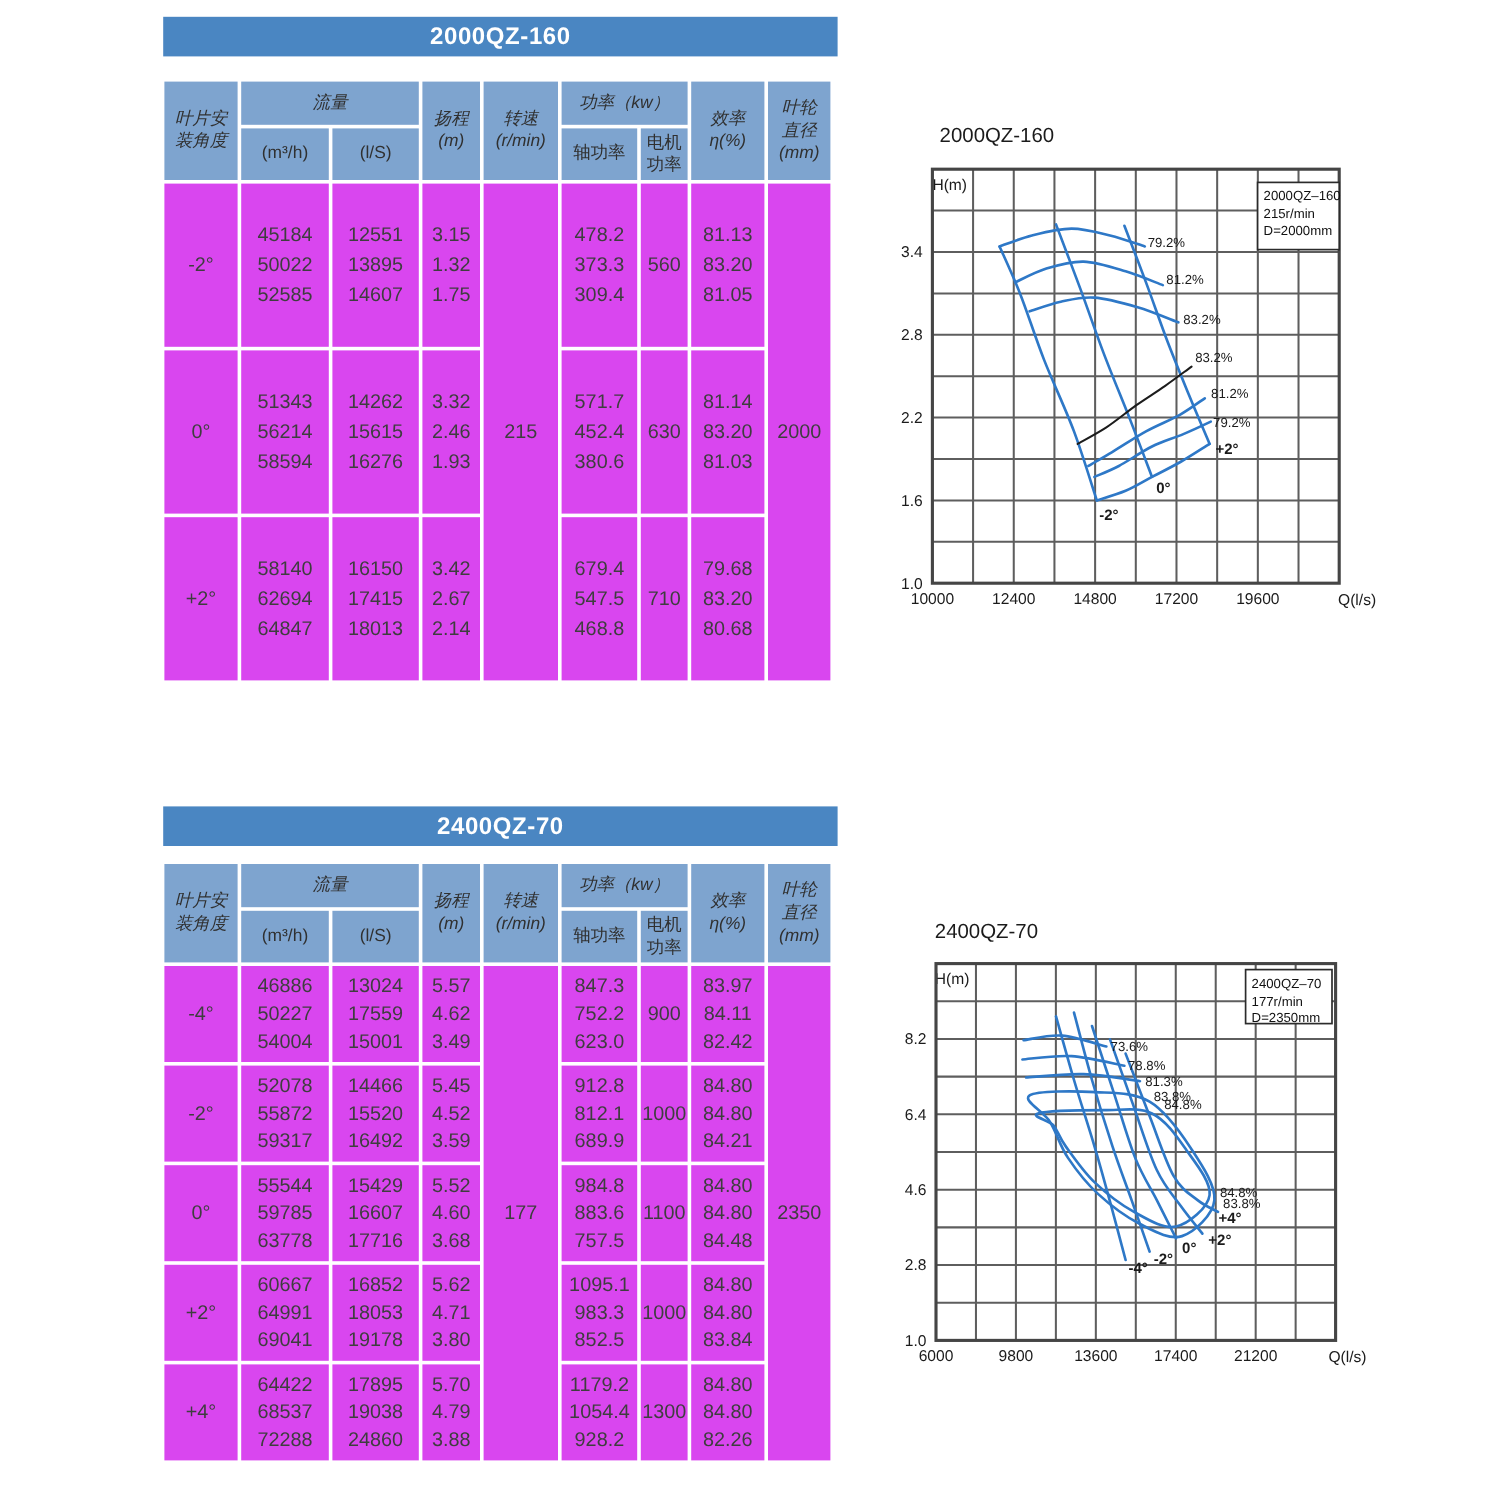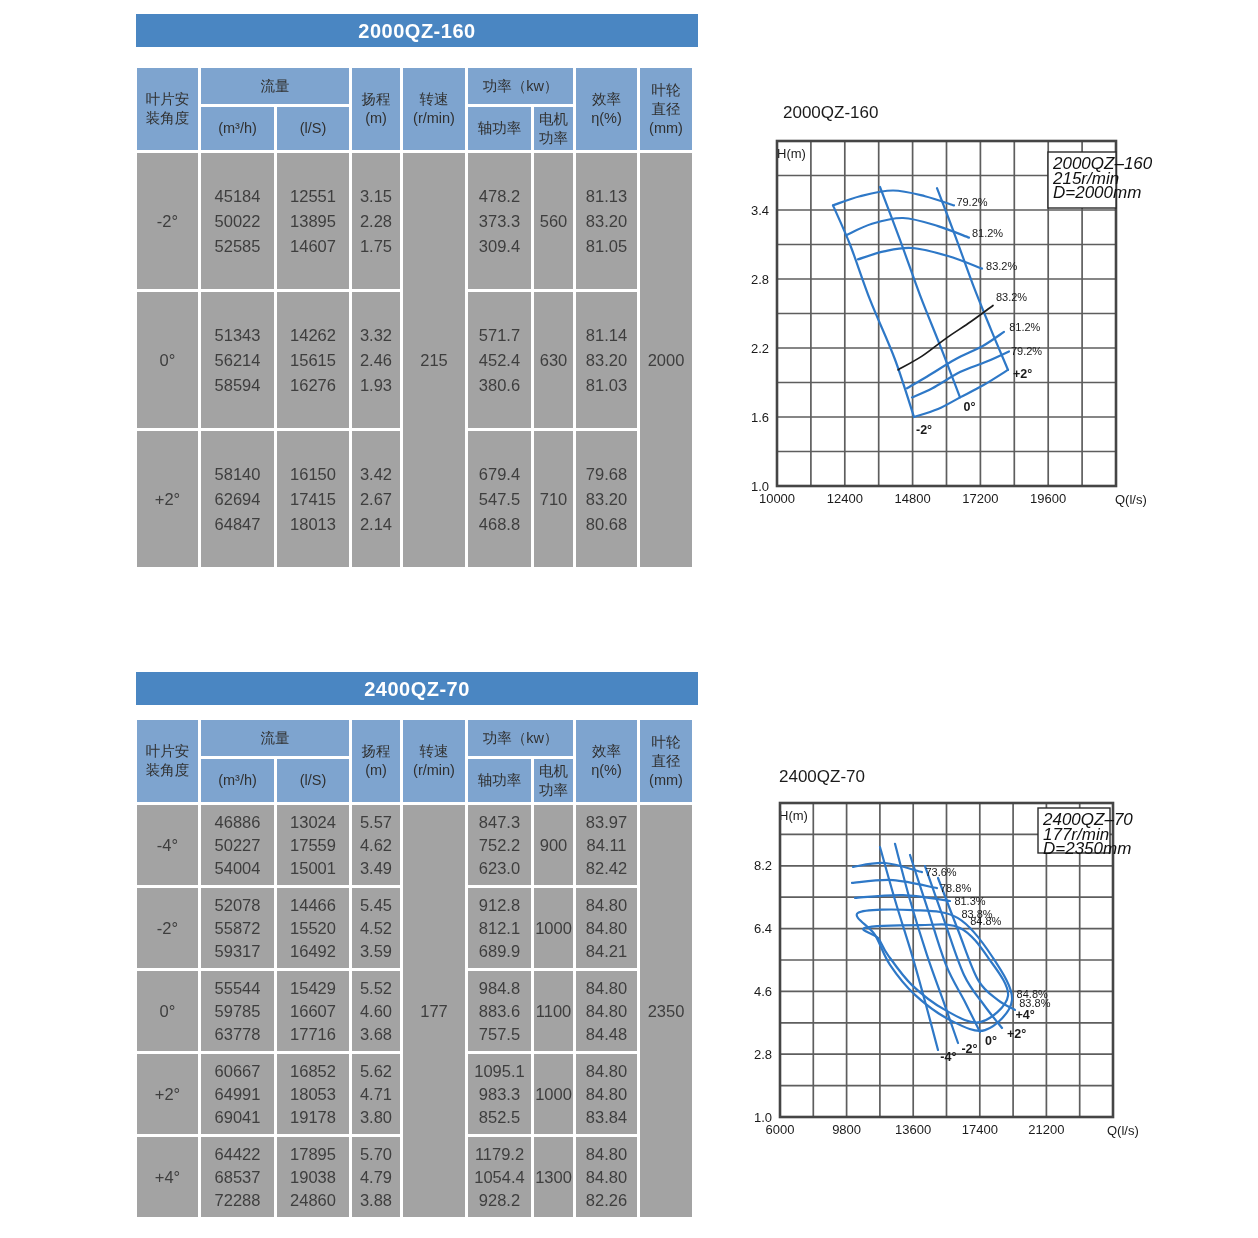--- a/index.html
+++ b/index.html
@@ -5,27 +5,27 @@
   html,body{margin:0;padding:0;background:#ffffff;}
   .page{position:relative;width:1258px;height:1238px;background:#ffffff;overflow:hidden;
         font-family:"Liberation Sans","DejaVu Sans",sans-serif;}
   .banner{position:absolute;left:136px;width:562px;height:33px;background:#4a86c2;color:#ffffff;
           font-size:20px;font-weight:bold;text-align:center;line-height:34px;letter-spacing:.5px;}
   .b1{top:14px;} .b2{top:672px;}
   table.spec{position:absolute;left:134px;border-collapse:separate;border-spacing:3px;table-layout:fixed;}
   .t1{top:65px;} .t2{top:717px;}
   table.spec th,table.spec td{text-align:center;vertical-align:middle;padding:0;overflow:hidden;}
   table.spec th{background:#7ea4cf;color:#303030;font-weight:normal;font-size:14.5px;line-height:19px;}
-  table.spec td{background:#a3a3a3;color:#3e3e3e;font-size:16.5px;}
+  table.spec td{background:#d946ef;color:#3e3e3e;font-size:16.5px;}
   .t1 tbody tr{height:136px;} .t2 tbody tr{height:80px;}
-  tr.hr1{height:36px;} tr.hr2{height:43px;}
+  tr.hr1{height:36px;font-style:italic;} tr.hr2{height:43px;}
   .t1 .ln{line-height:25px;} .t2 .ln{line-height:23px;}
   .chart-title{position:absolute;font-size:17px;color:#1b1b1b;}
   .axis-label{position:absolute;font-size:13px;color:#1b1b1b;margin-left:44px;}
-  .legend{position:absolute;font-size:17px;line-height:14.5px;color:#111111;font-style:italic;}
+  .legend{position:absolute;font-size:11px;line-height:14.5px;color:#111111;}
   svg.chart{position:absolute;overflow:visible;font-family:inherit;}
 </style>
 </head>
 <body>
 
 <div class="page">
 
   <div class="banner b1">2000QZ-160</div>
   <table class="spec t1" id="table1">
       <colgroup>
@@ -83,21 +83,21 @@
             <div class="ln">50022</div>
             <div class="ln">52585</div>
           </td>
           <td>
             <div class="ln">12551</div>
             <div class="ln">13895</div>
             <div class="ln">14607</div>
           </td>
           <td>
             <div class="ln">3.15</div>
-            <div class="ln">2.28</div>
+            <div class="ln">1.32</div>
             <div class="ln">1.75</div>
           </td>
           <td rowspan="3">215</td>
           <td>
             <div class="ln">478.2</div>
             <div class="ln">373.3</div>
             <div class="ln">309.4</div>
           </td>
           <td>560</td>
           <td>

